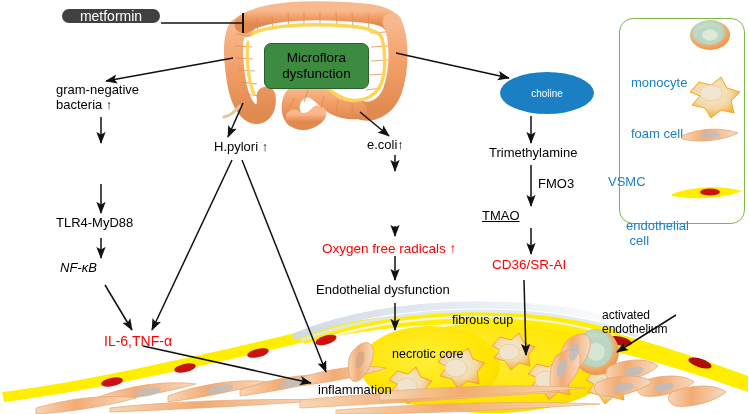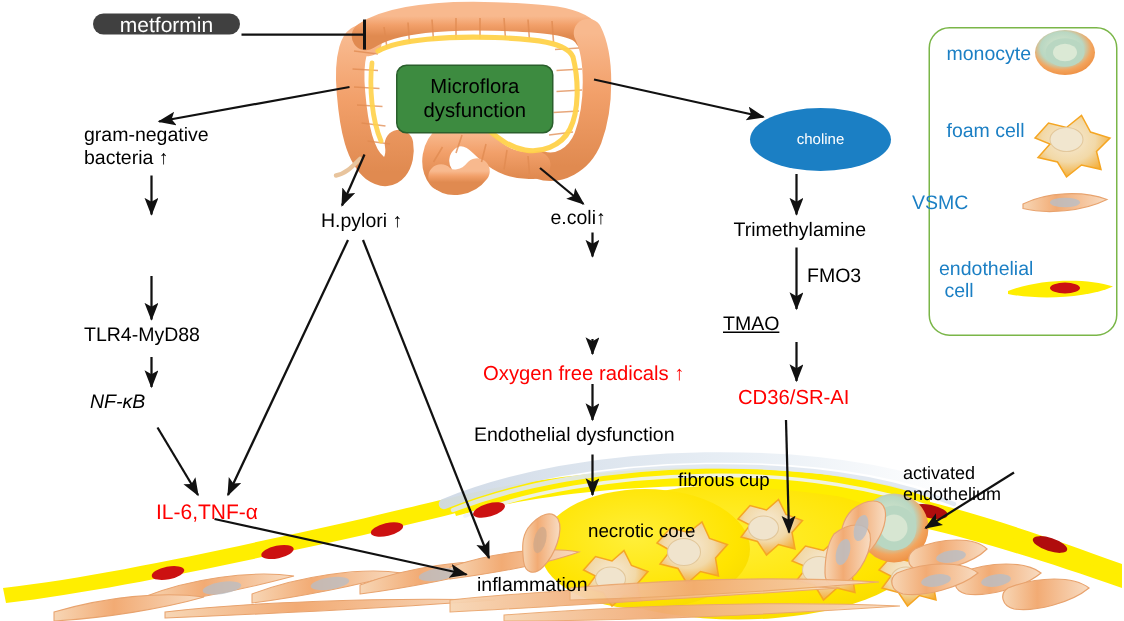--- a/index.html
+++ b/index.html
@@ -33,21 +33,21 @@
     color:#ffffff;line-height:1.1;
   }
   .e-lps{left:66px;top:147px;width:70px;height:36px;font-size:14px;}
   .e-uric{left:352px;top:174px;width:86px;height:50px;font-size:14px;}
   .e-choline{left:500px;top:72px;width:94px;height:42px;font-size:10px;}
   svg.layer{position:absolute;left:0;top:0;width:749px;height:414px;pointer-events:none;}
   .legend-box{
     position:absolute;left:619px;top:18px;width:124px;height:204px;
     border:1.6px solid #7ab648;border-radius:14px;background:#ffffff;
   }
-  .leg-lbl{position:absolute;font-size:13px;color:#1b7fc4;line-height:1.15;white-space:pre;}
+  .leg-lbl{position:absolute;font-size:13px;color:#1b7fc4;line-height:1.15;white-space:pre;margin-top:47px;}
 </style>
 </head>
 <body>
 
 <div id="canvas">
 
   <svg class="layer" viewBox="0 0 749 414">
     <defs>
       <linearGradient id="gutG" x1="0" y1="0" x2="0" y2="1">
         <stop offset="0%" stop-color="#f8b98e"></stop>

